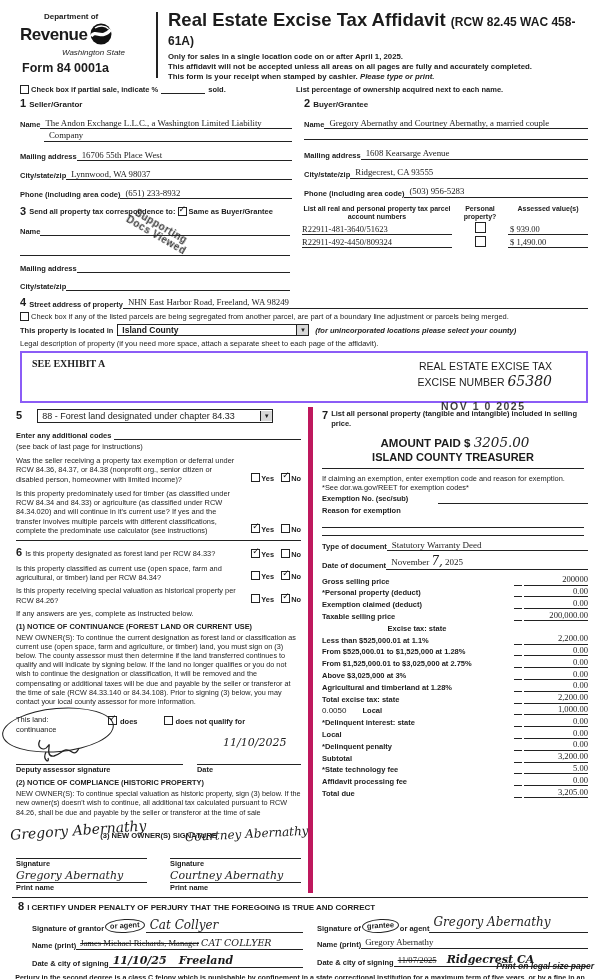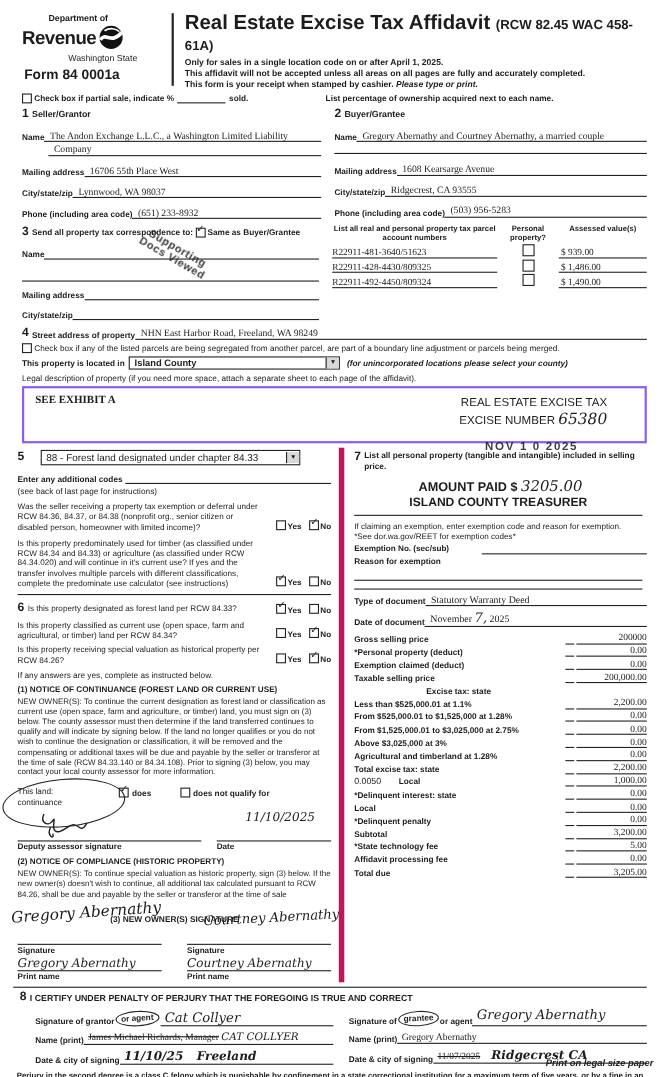--- a/index.html
+++ b/index.html
@@ -4,21 +4,21 @@
 <style>
   html,body{margin:0;padding:0;background:#fff;}
   .page{position:relative;width:600px;height:979px;box-sizing:border-box;padding:8px 12px 0 12px;
         background:#fff;color:#1c1c1c;font-family:"Liberation Sans",sans-serif;font-size:8px;line-height:1.2;overflow:hidden;}
   
   .hdr{display:flex;margin:0 0 2px 6px;}
   .logo{width:130px;padding-top:4px;}
   .dept{font-size:8px;font-weight:bold;margin-left:26px;}
   .revline{display:flex;align-items:center;margin-left:2px;}
   .rev{font-size:17px;font-weight:bold;letter-spacing:-0.5px;}
-  .wa{font-size:8px;margin-left:44px;}
+  .wa{font-size:8px;font-style:italic;margin-left:44px;}
   .formno{font-size:12.5px;font-weight:bold;margin-top:3px;margin-left:4px;}
   .hdr-div{border-left:2px solid #222;margin:4px 10px 4px 8px;}
   .titleblock{flex:1;padding-top:2px;}
   .title{font-size:18.5px;font-weight:bold;line-height:1.05;}
   .titleref{font-size:12px;font-weight:bold;}
   .subs{font-size:7.8px;font-weight:bold;margin-top:3px;line-height:1.3;}
   .it{font-style:italic;}
   
   .cb{display:inline-block;width:7px;height:7px;border:1px solid #222;position:relative;vertical-align:-1px;flex:none;}
   .cb.big{width:9px;height:9px;}
@@ -264,25 +264,20 @@
         <span class="ph1">List all real and personal property tax parcel account numbers</span>
         <span class="ph2">Personal property?</span>
         <span class="ph3">Assessed value(s)</span>
       </div>
       <div class="prow">
         <span class="pn">R22911-481-3640/51623</span>
         <span class="pc"><span class="cb big"><span class="mk"></span></span></span>
         <span class="pv">$ 939.00</span>
       </div>
       <div class="prow">
-        <span class="pn">R22911-428-4430/809325</span>
-        <span class="pc"><span class="cb big"><span class="mk"></span></span></span>
-        <span class="pv">$ 1,486.00</span>
-      </div>
-      <div class="prow">
         <span class="pn">R22911-492-4450/809324</span>
         <span class="pc"><span class="cb big"><span class="mk"></span></span></span>
         <span class="pv">$ 1,490.00</span>
       </div>
     </div>
   </div>
 
   <div class="s4">
     <div class="s4row" style="align-items:flex-end;">
       <span class="secnum">4</span>

